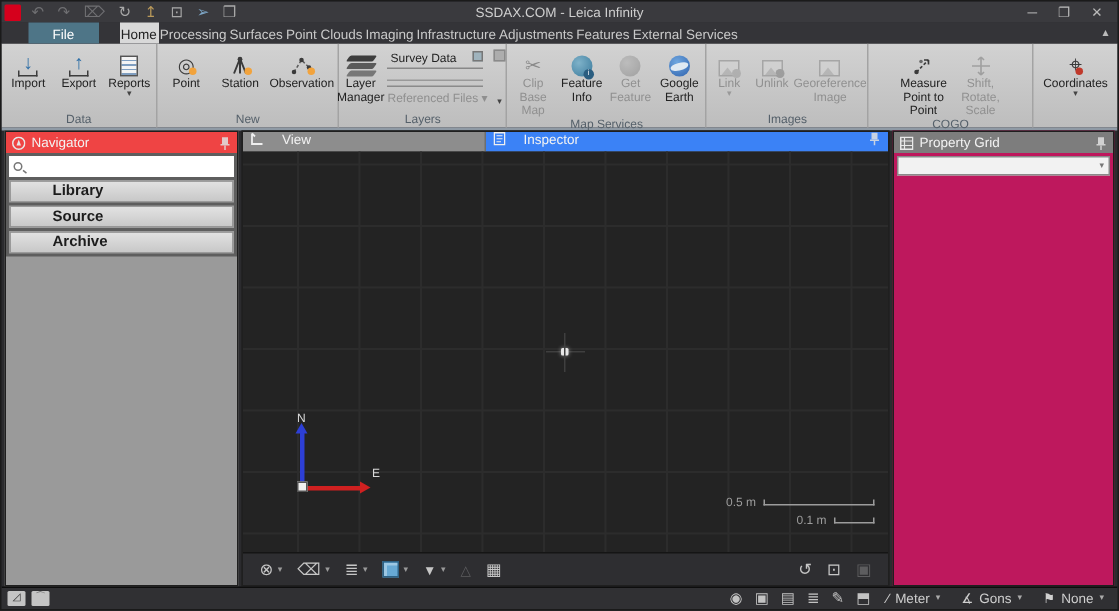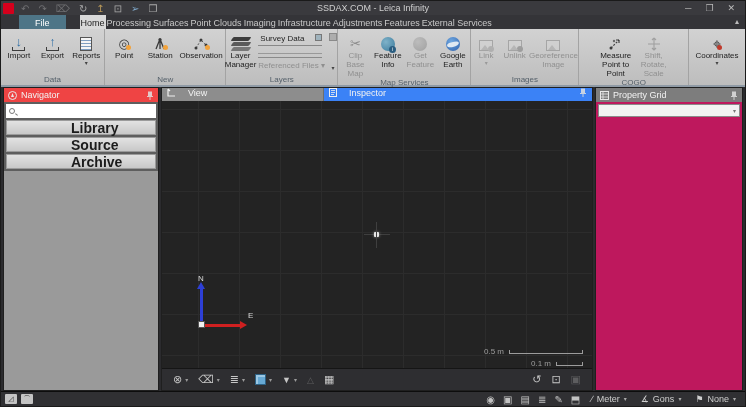--- a/index.html
+++ b/index.html
@@ -68,21 +68,21 @@
   .phead { height:14px; display:flex; align-items:center; font-size:9px; color:#f2f2f2; padding:0 4px; gap:4px; }
   .pin { margin-left:auto; opacity:.85; }
   
   #nav { left:2px; width:156px; }
   #nav .phead { background:#ef4444; }
   .navtop { background:#5e5e5e; padding:2px; display:flex; flex-direction:column; gap:2px; }
   .searchbox { background:#fff; height:14px; display:flex; align-items:center; padding:0 3px; gap:3px; }
   .mag { width:6px; height:6px; border:1px solid #777; border-radius:50%; position:relative; }
   .mag::after { content:""; position:absolute; left:5px; top:5px; width:3px; height:1px; background:#777; transform:rotate(40deg); }
   .searchbox input { border:none; outline:none; flex:1; font-size:8px; height:10px; background:transparent; }
-  .navsec { height:15px; background:linear-gradient(#e2e2e2,#c8c8c8); color:#1c1c1c; font-size:14px; font-weight:bold; display:flex; align-items:center; padding-left:64px; border:1px solid #9b9b9b; }
+  .navsec { height:15px; background:linear-gradient(#e2e2e2,#c8c8c8); color:#1c1c1c; font-size:10px; font-weight:bold; display:flex; align-items:center; padding-left:28px; border:1px solid #9b9b9b; }
   
   #viewer { left:160px; width:432px; background:#232323; display:flex; flex-direction:column; }
   .vtabs { height:13px; display:flex; background:#808080; }
   .vtab { display:flex; gap:12px; font-size:9px; color:#f2f2f2; padding:0 5px; }
   .vtab.view { width:162px; background:#8d8d8d; border-right:1px solid #6e6e6e; }
   .vtab.insp { flex:1; background:#3b82f6; }
   .canvas { flex:1; position:relative; background:#232323;
     background-image:linear-gradient(#2c2c2c 1px, transparent 1px), linear-gradient(90deg,#2c2c2c 1px, transparent 1px);
     background-size:41px 41px; background-position:-5px 8px; overflow:hidden; }
   .cmark { position:absolute; left:50%; top:50%; width:26px; height:26px; transform:translate(-50%,-50%); }
@@ -90,21 +90,21 @@
   .cmark::after { content:""; position:absolute; top:0; bottom:0; left:12px; width:1px; background:#3f3f3f; }
   .cdot { position:absolute; left:10px; top:10px; width:5px; height:5px; background:#e8e8e8; border-radius:1px; box-shadow:0 0 3px #999; }
   .axis { position:absolute; left:36px; bottom:40px; width:60px; height:50px; }
   .ax-origin { position:absolute; left:0; bottom:0; width:7px; height:7px; background:#f0f0f0; border:1px solid #555; }
   .ax-n { position:absolute; left:2px; bottom:7px; width:3px; height:33px; background:#2d3fd6; }
   .ax-n::after { content:""; position:absolute; top:-6px; left:-3px; border-left:4px solid transparent; border-right:4px solid transparent; border-bottom:7px solid #2d3fd6; }
   .ax-e { position:absolute; left:7px; bottom:1px; height:3px; width:36px; background:#cf2020; }
   .ax-e::after { content:""; position:absolute; right:-6px; top:-3px; border-top:4px solid transparent; border-bottom:4px solid transparent; border-left:7px solid #cf2020; }
   .ax-lbl { position:absolute; font-size:8px; color:#d8d8d8; }
   .ax-lbl.n { left:0; top:-4px; } .ax-lbl.e { left:50px; bottom:8px; }
-  .scales { position:absolute; right:9px; bottom:0; font-size:8px; color:#9c9c9c; text-align:right; }
+  .scales { position:absolute; right:9px; bottom:17px; font-size:8px; color:#9c9c9c; text-align:right; }
   .srow { display:flex; align-items:center; gap:5px; justify-content:flex-end; margin-top:3px; }
   .sbar { border-bottom:1px solid #9c9c9c; border-left:1px solid #9c9c9c; border-right:1px solid #9c9c9c; height:4px; }
   .sbar.big { width:74px; } .sbar.small { width:27px; }
   
   .vtools { height:22px; background:#2e2e31; border-top:1px solid #151515; display:flex; align-items:center; padding:0 8px; gap:4px; font-size:11px; color:#c6c6c6; }
   .vt { display:flex; align-items:center; gap:3px; padding:0 3px; }
   .vt .caret { color:#9a9a9a; }
   .vt.dis { color:#5d5d5f; }
   .cube { width:11px; height:11px; background:#67a9d4; border:1px solid #2d6184; box-shadow:inset 2px 2px 0 rgba(255,255,255,.35); }
   .vtools .spacer { flex:1; }

